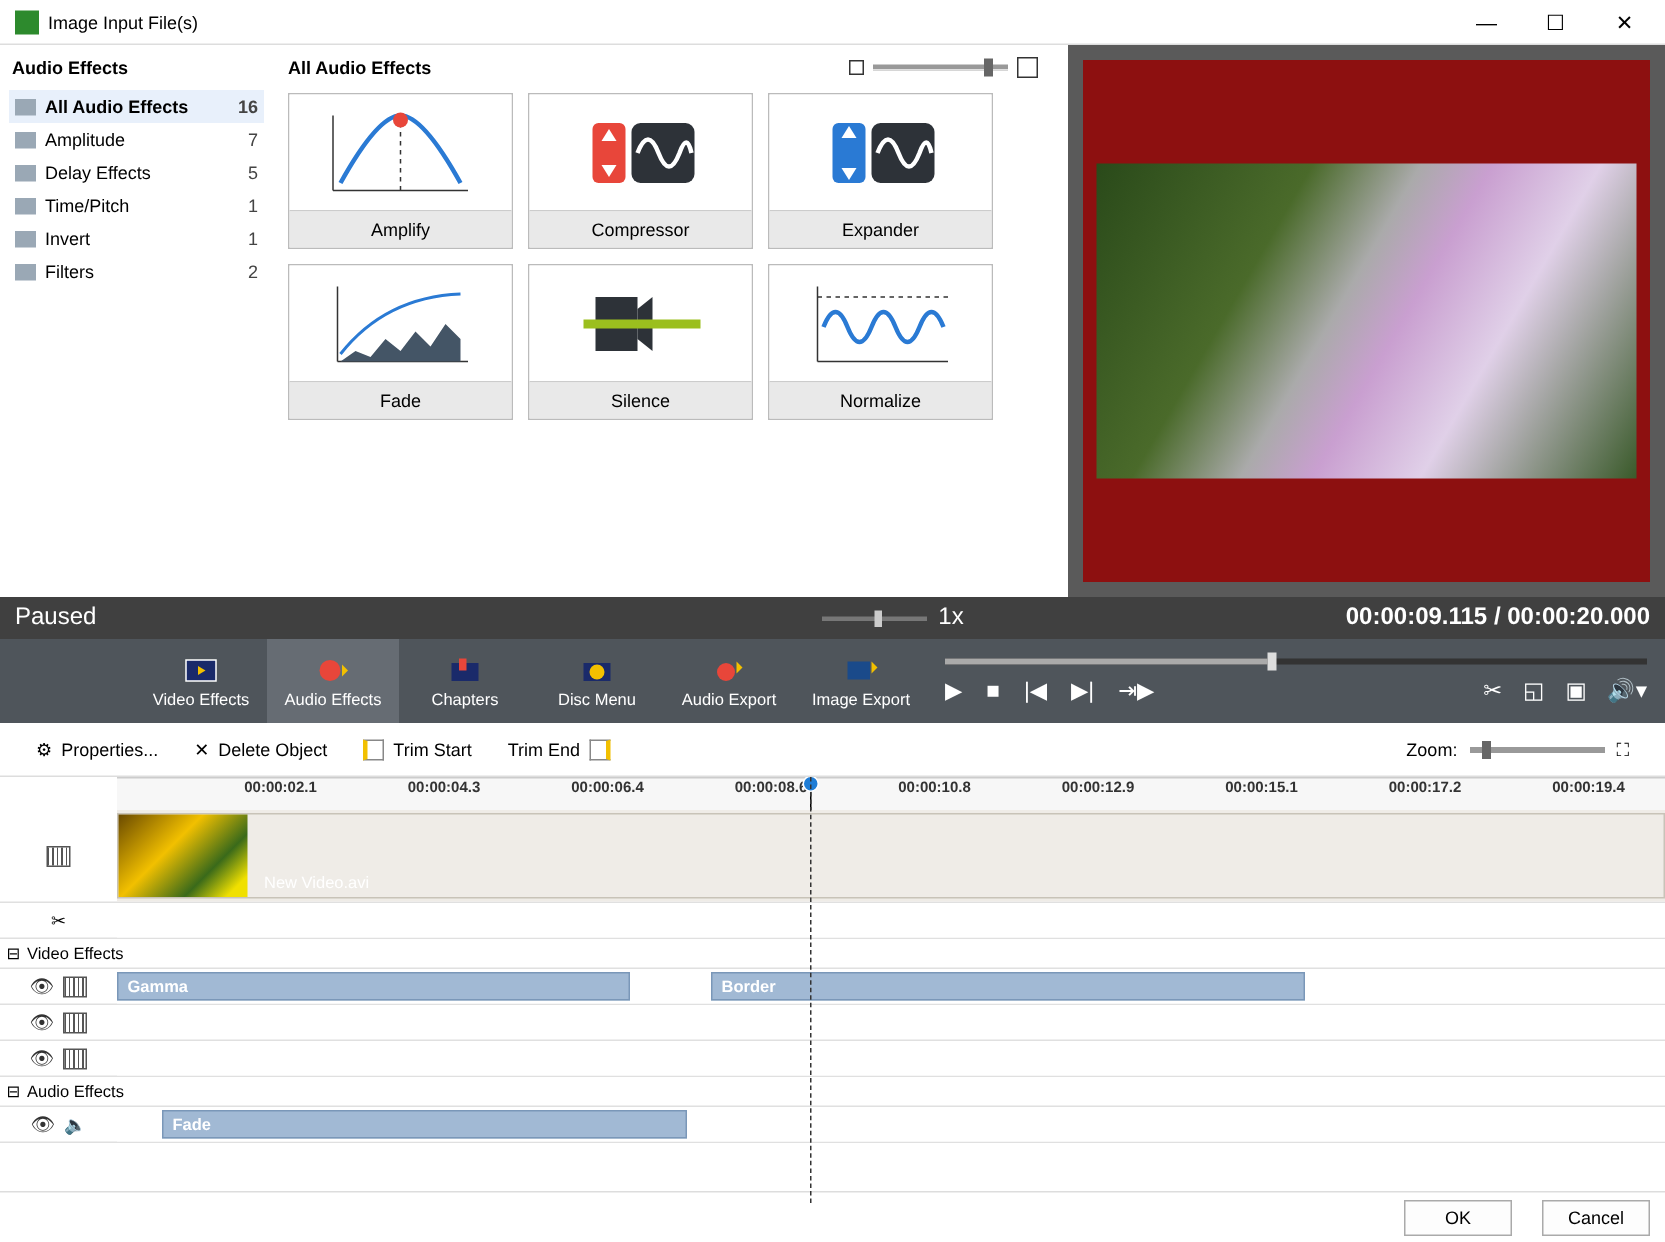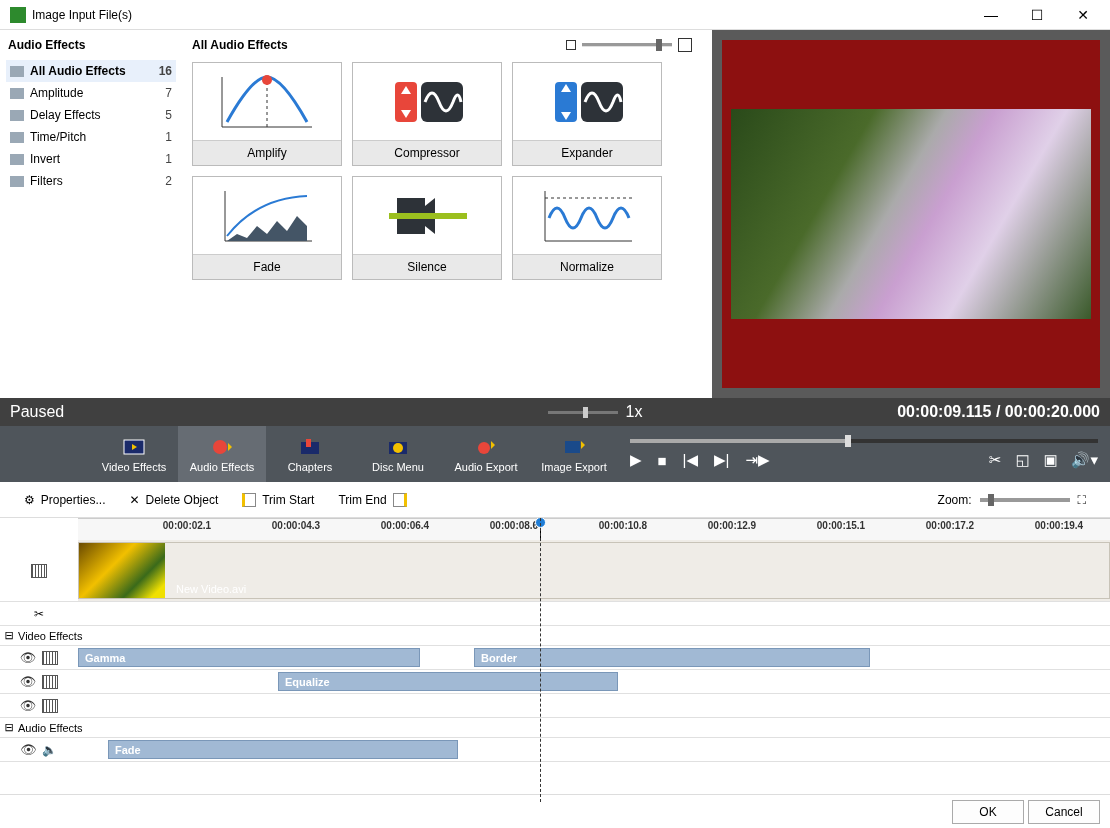--- a/index.html
+++ b/index.html
@@ -85,21 +85,21 @@
 .videoclip .vthumb { width: 86px; height: 100%; background: linear-gradient(135deg,#6a4a00 0%,#f2c000 40%,#3a6a1a 70%,#f0e000 90%); display:inline-block;}
 .videoclip .vname { position: absolute; left: 79px; bottom: 3px; color: #fff; font-size: 11px; margin-left: 18px; }
 
 .grouplabel { height: 20px; display: flex; align-items: center; padding-left: 4px; font-size: 11px; border-bottom: 1px solid #e0e0e0; }
 .grouplabel .gicon { width: 10px; text-align: center; margin-right: 4px; }
 
 .track .eye { font-size: 13px; color: #333; }
 .track .striperect { width: 16px; height: 14px; border: 1px solid #555; background: repeating-linear-gradient(90deg,#555 0,#555 1px,#fff 1px,#fff 3px); }
 
 
-.bottombar { position: absolute; bottom: 0; left: 0; right: 0; height: 34px; display: flex; align-items: center; justify-content: flex-end; padding: 0 10px; gap: 4px; border-top: 1px solid #ddd; background: #fff; }
+.bottombar { position: absolute; bottom: 0; left: 0; right: 0; height: 34px; display: flex; align-items: center; justify-content: flex-end; padding: 0 10px; gap: 20px; border-top: 1px solid #ddd; background: #fff; }
 .bottombar button { width: 72px; height: 24px; background: #fdfdfd; border: 1px solid #aaa; font-size: 12px; cursor: default; }
 
 .timelinewrap { position: relative; height: 284px; overflow: hidden; }
 .phline { position: absolute; left: 540px; top: 0; bottom: 0; width: 1px; border-left: 1px dashed #333; z-index: 5; }
 </style>
 </head>
 <body>
 
 <div class="titlebar">
   <span class="appicon"></span>
@@ -398,25 +398,20 @@
       <div class="clip" style="left:396px;width:396px">
           <span>Border</span>
         </div>
     </div>
   </div>
   <div class="track small">
     <div class="thead">
         <span class="eye">👁</span>
         <span class="striperect"></span>
       </div>
-    <div class="tbody">
-      <div class="clip" style="left:200px;width:340px">
-          <span>Equalize</span>
-        </div>
-    </div>
   </div>
   <div class="track small">
     <div class="thead">
         <span class="eye">👁</span>
         <span class="striperect"></span>
       </div>
     <div class="tbody"></div>
   </div>
 
   <div class="grouplabel">

